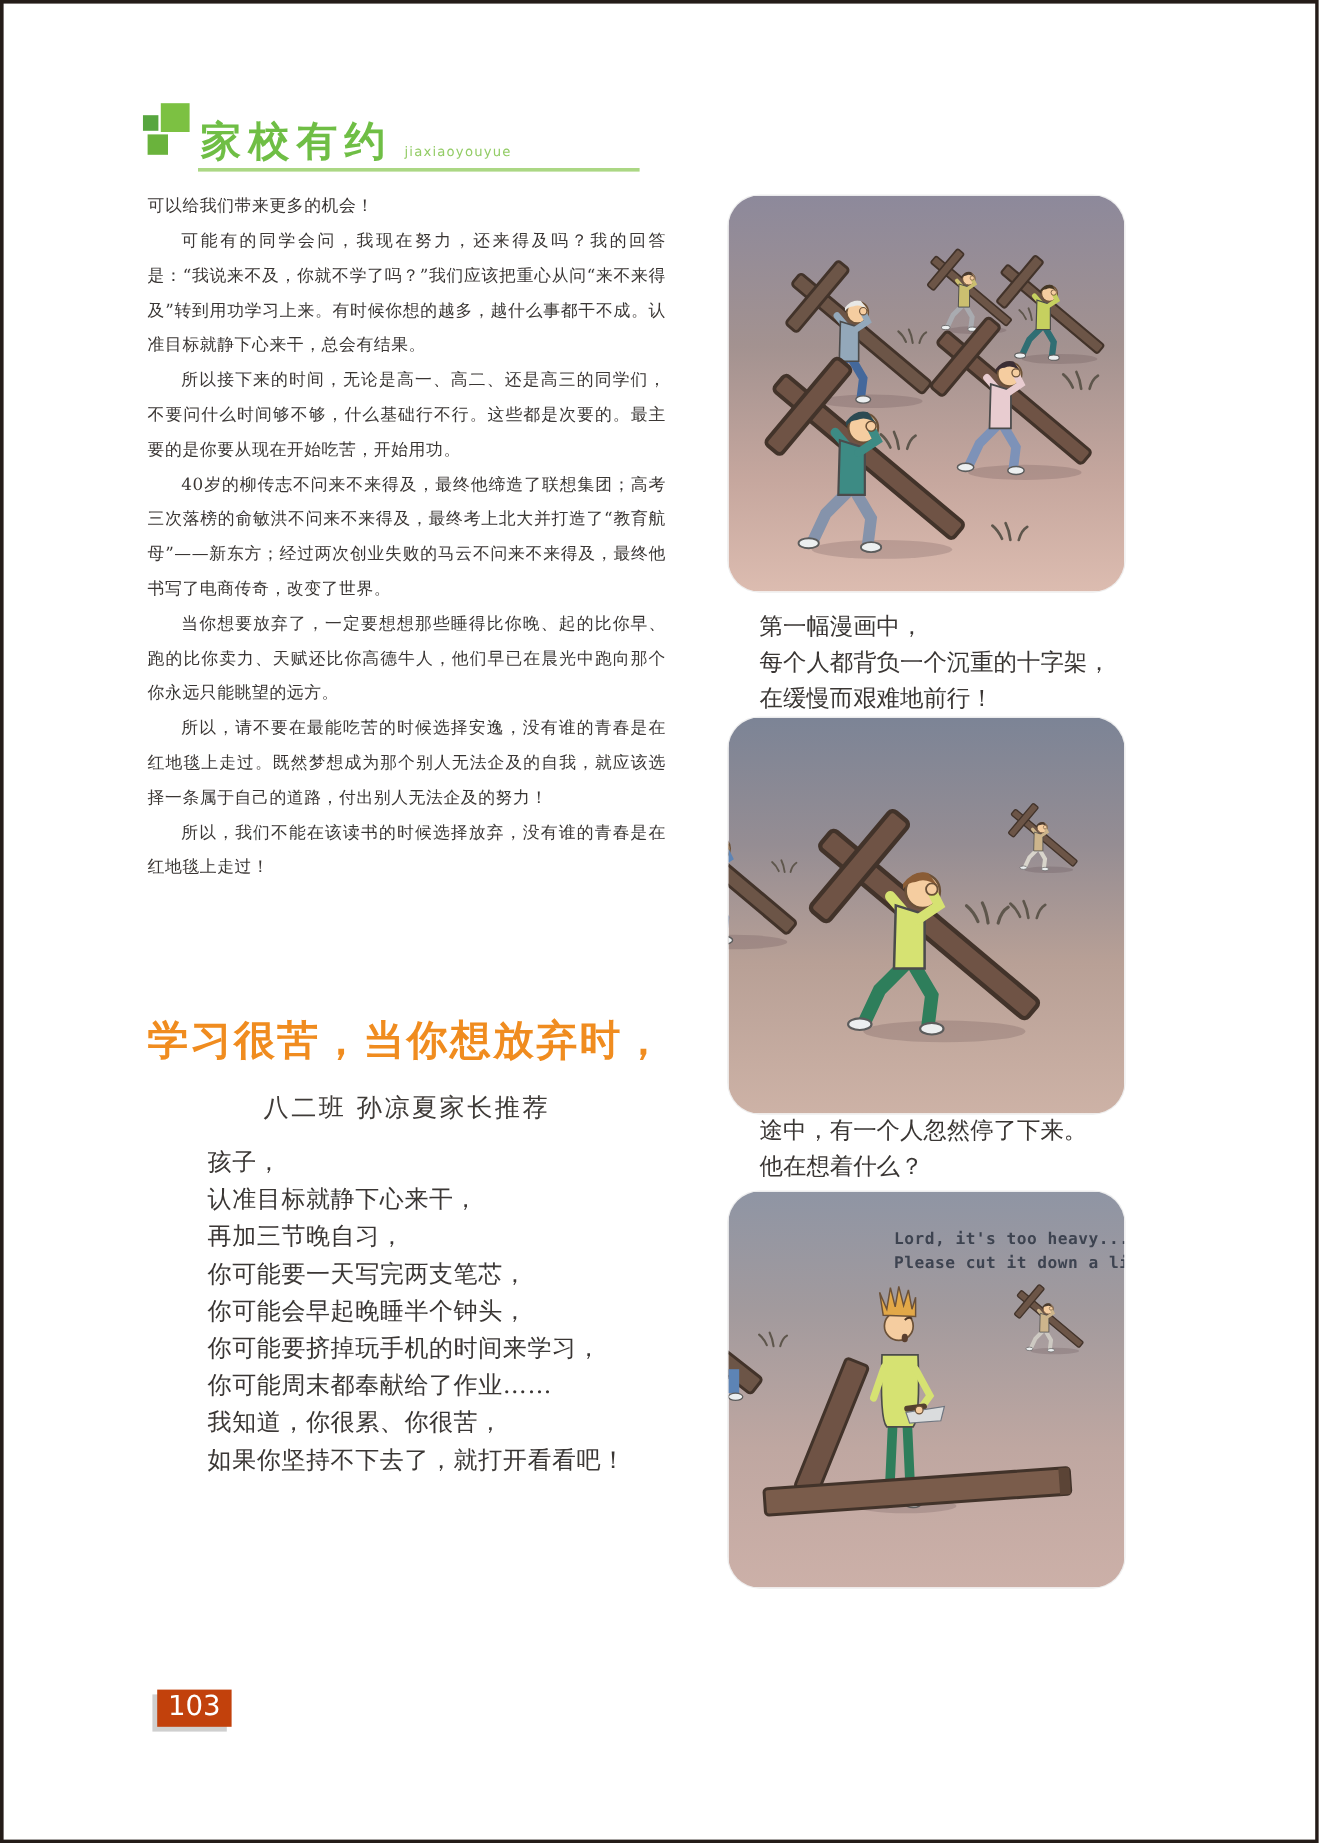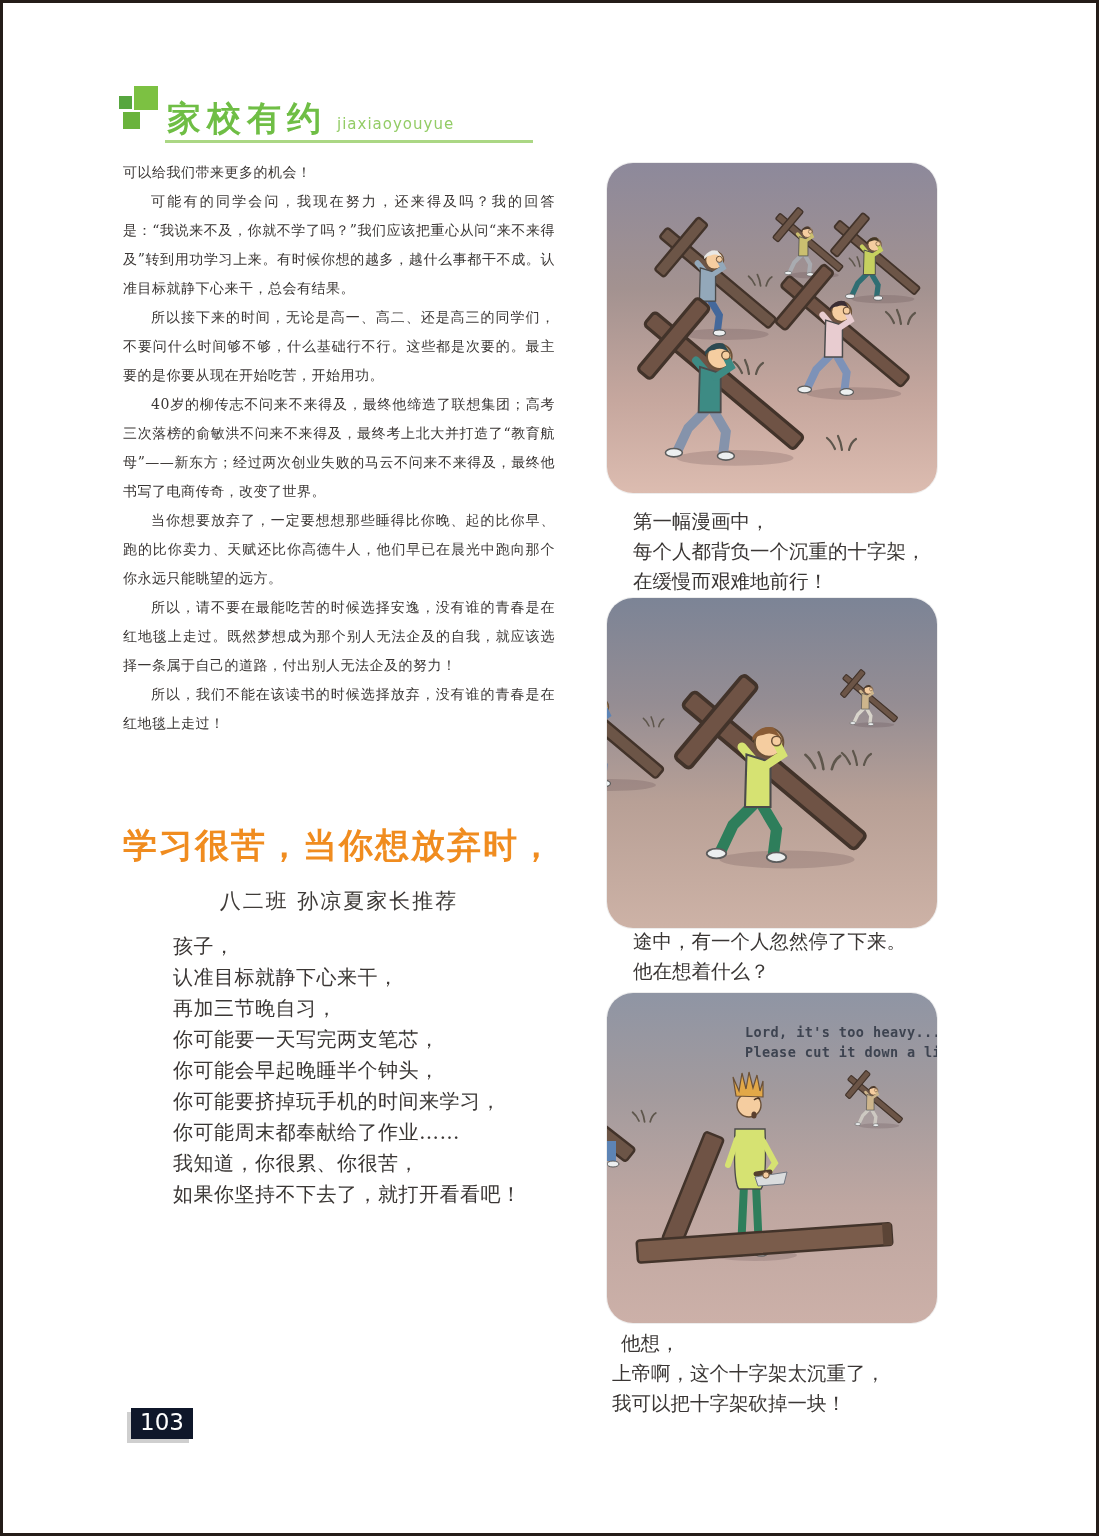--- a/index.html
+++ b/index.html
@@ -12,32 +12,32 @@
   .header{position:absolute;left:116px;top:82px;width:440px;}
   .logo-row{display:flex;align-items:flex-end;}
   .logo-mark{width:44px;height:50px;flex:0 0 auto;}
   .logo-text{
     font-family:"DejaVu Sans","Liberation Sans",sans-serif;
     font-size:34px;font-weight:bold;color:#6fbe45;letter-spacing:6px;
     line-height:1;margin-left:4px;
   }
   .logo-pinyin{
     font-family:"DejaVu Sans","Liberation Sans",sans-serif;
-    font-size:15px;color:#93cc66;margin-left:10px;letter-spacing:1px;
+    font-size:11px;color:#93cc66;margin-left:10px;letter-spacing:1px;
     padding-bottom:3px;line-height:1;
   }
   .logo-underline{height:3px;background:#abd784;width:368px;margin:5px 0 0 46px;}
   
   .left-col{position:absolute;left:120px;top:155px;width:432px;}
   .article p{
     margin:0;font-size:14px;line-height:29px;text-align:justify;
     text-indent:2em;letter-spacing:0.5px;
   }
   .article p.continuation{text-indent:0;}
-  .feature{margin-top:84px;}
+  .feature{margin-top:106px;}
   .feature-title{
     text-align:center;font-size:34px;line-height:47px;font-weight:bold;
     color:#f08c1f;letter-spacing:2px;margin:0;
   }
   .feature-byline{
     text-align:center;font-size:21px;color:#3f3b38;margin-top:18px;letter-spacing:2px;
   }
   .poem{margin-top:16px;padding-left:50px;}
   .poem div{font-size:20px;line-height:31px;letter-spacing:0.5px;}
   
@@ -48,21 +48,21 @@
   }
   .panel svg{display:block;width:100%;height:100%;}
   #panel-1{top:0;} #panel-2{top:435px;} #panel-3{top:830px;}
   .caption{position:absolute;left:0;width:330px;font-size:19.5px;line-height:30px;color:#3a3634;}
   #caption-1{top:344px;padding-left:26px;}
   #caption-2{top:764px;padding-left:26px;}
   #caption-3{top:1166px;padding-left:5px;}
   #caption-3 .cap-line:first-child{padding-left:9px;}
   
   .page-num{
-    position:absolute;left:128px;top:1405px;background:#0f172a;color:#fff;
+    position:absolute;left:128px;top:1405px;background:#c2410c;color:#fff;
     font-family:"DejaVu Sans","Liberation Sans",sans-serif;font-size:23px;
     padding:3px 9px 5px 9px;box-shadow:-4px 4px 0 #cfcfcf;line-height:1;
   }
   .defs-holder{position:absolute;width:0;height:0;overflow:hidden;}
   .speech{
     font-family:"DejaVu Sans Mono","Liberation Mono",monospace;
     font-size:13.5px;font-weight:bold;fill:#3d4350;letter-spacing:0.4px;
   }
 </style>
 </head>
@@ -235,21 +235,16 @@
           <polygon points="148,184 180,179 177,191 151,193" fill="#dadcdd" stroke="#707680" stroke-width="1"></polygon>
           <circle cx="159" cy="182" r="3.2" fill="#f5cda0" stroke="#6b5138" stroke-width="1"></circle>
         </g>
 
         <g transform="translate(155,250) rotate(-4)">
           <rect x="-125" y="-11" width="255" height="22" rx="3" fill="#7a5c4b" stroke="#42332a" stroke-width="2.5"></rect>
           <rect x="121" y="-11" width="9" height="22" fill="#5b4436"></rect>
         </g>
       </svg>
     </div>
-    <div class="caption" id="caption-3">
-      <div class="cap-line">他想，</div>
-      <div class="cap-line">上帝啊，这个十字架太沉重了，</div>
-      <div class="cap-line">我可以把十字架砍掉一块！</div>
-    </div>
   </div>
 
   <div class="page-num">103</div>
 </div>
 
 </body></html>

